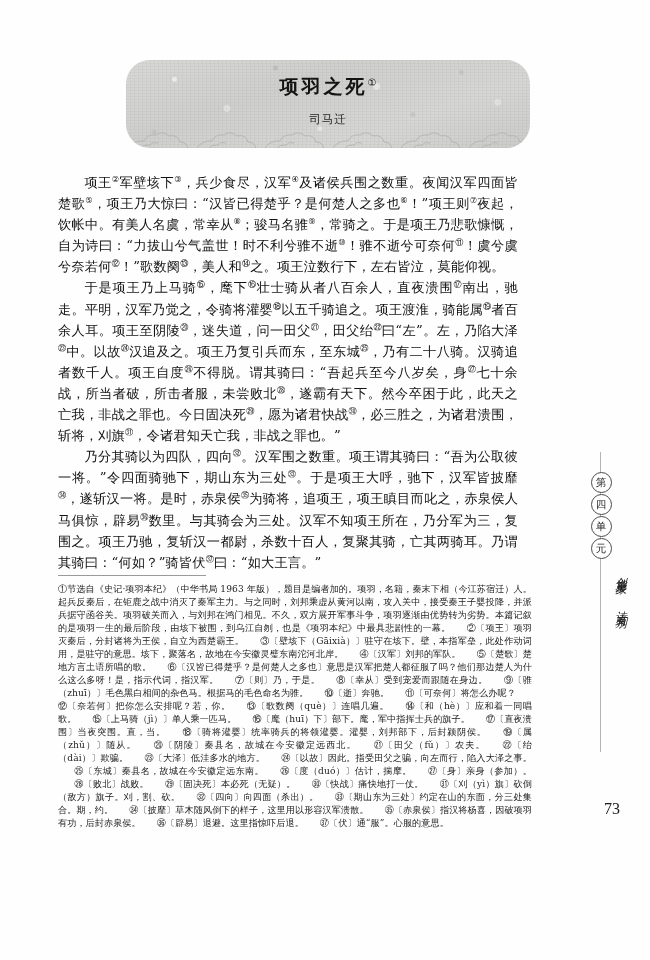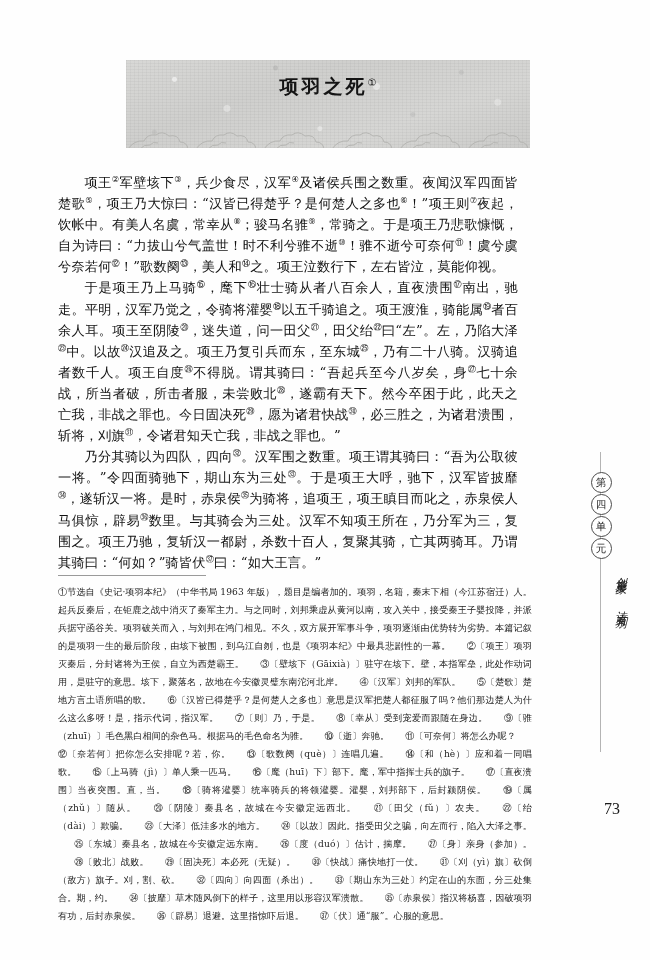--- a/index.html
+++ b/index.html
@@ -27,20 +27,21 @@
     position: absolute;
     left: 126px;
     top: 60px;
     width: 404px;
     height: 88px;
     background:
       repeating-linear-gradient(0deg, rgba(120,120,120,.07) 0px, rgba(120,120,120,.07) 1px, rgba(255,255,255,0) 1px, rgba(255,255,255,0) 3px),
       repeating-linear-gradient(90deg, rgba(110,110,110,.06) 0px, rgba(110,110,110,.06) 1px, rgba(255,255,255,0) 1px, rgba(255,255,255,0) 4px),
       linear-gradient(160deg, #d8d8d6 0%, #cfcfcd 35%, #d6d6d4 70%, #cbcbc9 100%);
     overflow: hidden;
+    border-radius: 24px;
   }
   .banner-noise {
     position: absolute;
     inset: 0;
     background-image:
       radial-gradient(circle at 12% 22%, rgba(255,255,255,.55) 0 2px, transparent 3px),
       radial-gradient(circle at 37% 9%, rgba(140,140,140,.25) 0 2px, transparent 3px),
       radial-gradient(circle at 62% 30%, rgba(255,255,255,.45) 0 3px, transparent 4px),
       radial-gradient(circle at 83% 14%, rgba(150,150,150,.22) 0 2px, transparent 3px),
       radial-gradient(circle at 25% 55%, rgba(255,255,255,.35) 0 3px, transparent 4px),
@@ -117,21 +118,21 @@
     width: 148px;
     height: 1px;
     background: #9a9a9a;
   }
   .footnotes {
     position: absolute;
     left: 58px;
     top: 583px;
     width: 474px;
     font-size: 9.1px;
-    line-height: 18px;
+    line-height: 13px;
     text-align: justify;
     text-justify: inter-ideograph;
     color: #1b1b1b;
     letter-spacing: .1px;
   }
   .footnotes .fn {
     display: inline;
   }
   .fn-gap { display: inline-block; width: 16px; }
 
@@ -206,20 +207,21 @@
         <path d="M206 25 q6 -9 16 -8 q3 -7 12 -6 q6 -5 13 1 q9 -2 11 6 q7 0 8 7"></path>
         <path d="M218 25 q4 -5 10 -4 q3 -4 8 -2"></path>
         <path d="M274 25 q6 -9 16 -8 q3 -7 12 -6 q6 -5 13 1 q9 -2 11 6 q7 0 8 7"></path>
         <path d="M286 25 q4 -5 10 -4 q3 -4 8 -2"></path>
         <path d="M342 25 q6 -9 16 -8 q3 -7 12 -6 q6 -5 13 1 q9 -2 11 6 q7 0 8 7"></path>
         <path d="M354 25 q4 -5 10 -4 q3 -4 8 -2"></path>
       </g>
     </svg>
     <div class="title-wrap">
       <div class="article-title"><span>项羽之死</span><span class="title-sup">①</span></div>
+      <div class="author">司马迁</div>
     </div>
   </div>
 
   <div class="body-col">
     <p class="para">项王<sup class="nref">②</sup>军壁垓下<sup class="nref">③</sup>，兵少食尽，汉军<sup class="nref">④</sup>及诸侯兵围之数重。夜闻汉军四面皆楚歌<sup class="nref">⑤</sup>，项王乃大惊曰：“汉皆已得楚乎？是何楚人之多也<sup class="nref">⑥</sup>！”项王则<sup class="nref">⑦</sup>夜起，饮帐中。有美人名虞，常幸从<sup class="nref">⑧</sup>；骏马名骓<sup class="nref">⑨</sup>，常骑之。于是项王乃悲歌慷慨，自为诗曰：“力拔山兮气盖世！时不利兮骓不逝<sup class="nref">⑩</sup>！骓不逝兮可奈何<sup class="nref">⑪</sup>！虞兮虞兮奈若何<sup class="nref">⑫</sup>！”歌数阕<sup class="nref">⑬</sup>，美人和<sup class="nref">⑭</sup>之。项王泣数行下，左右皆泣，莫能仰视。</p>
     <p class="para cont">于是项王乃上马骑<sup class="nref">⑮</sup>，麾下<sup class="nref">⑯</sup>壮士骑从者八百余人，直夜溃围<sup class="nref">⑰</sup>南出，驰走。平明，汉军乃觉之，令骑将灌婴<sup class="nref">⑱</sup>以五千骑追之。项王渡淮，骑能属<sup class="nref">⑲</sup>者百余人耳。项王至阴陵<sup class="nref">⑳</sup>，迷失道，问一田父<sup class="nref">㉑</sup>，田父绐<sup class="nref">㉒</sup>曰“左”。左，乃陷大泽<sup class="nref">㉓</sup>中。以故<sup class="nref">㉔</sup>汉追及之。项王乃复引兵而东，至东城<sup class="nref">㉕</sup>，乃有二十八骑。汉骑追者数千人。项王自度<sup class="nref">㉖</sup>不得脱。谓其骑曰：“吾起兵至今八岁矣，身<sup class="nref">㉗</sup>七十余战，所当者破，所击者服，未尝败北<sup class="nref">㉘</sup>，遂霸有天下。然今卒困于此，此天之亡我，非战之罪也。今日固决死<sup class="nref">㉙</sup>，愿为诸君快战<sup class="nref">㉚</sup>，必三胜之，为诸君溃围，斩将，刈旗<sup class="nref">㉛</sup>，令诸君知天亡我，非战之罪也。”</p>
     <p class="para cont">乃分其骑以为四队，四向<sup class="nref">㉜</sup>。汉军围之数重。项王谓其骑曰：“吾为公取彼一将。”令四面骑驰下，期山东为三处<sup class="nref">㉝</sup>。于是项王大呼，驰下，汉军皆披靡<sup class="nref">㉞</sup>，遂斩汉一将。是时，赤泉侯<sup class="nref">㉟</sup>为骑将，追项王，项王瞋目而叱之，赤泉侯人马俱惊，辟易<sup class="nref">㊱</sup>数里。与其骑会为三处。汉军不知项王所在，乃分军为三，复围之。项王乃驰，复斩汉一都尉，杀数十百人，复聚其骑，亡其两骑耳。乃谓其骑曰：“何如？”骑皆伏<sup class="nref">㊲</sup>曰：“如大王言。”</p>
   </div>
 
   <div class="fn-rule"></div>

